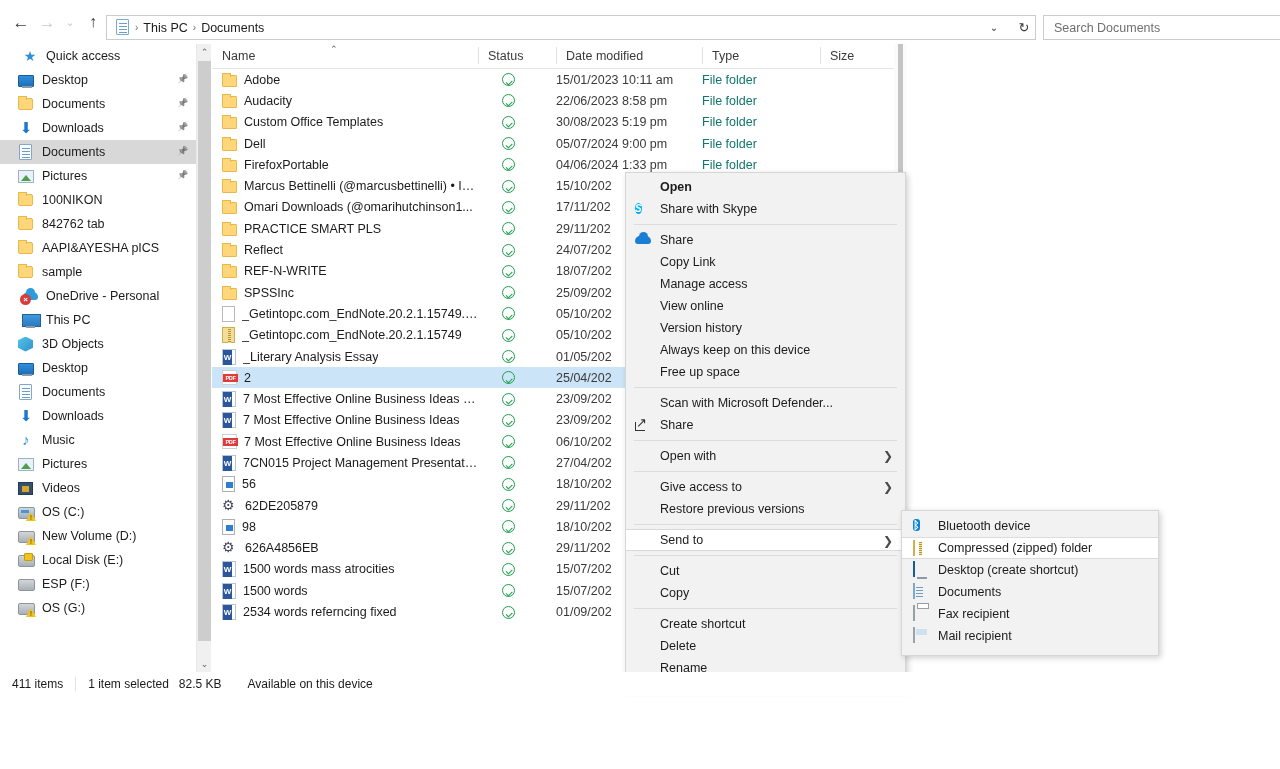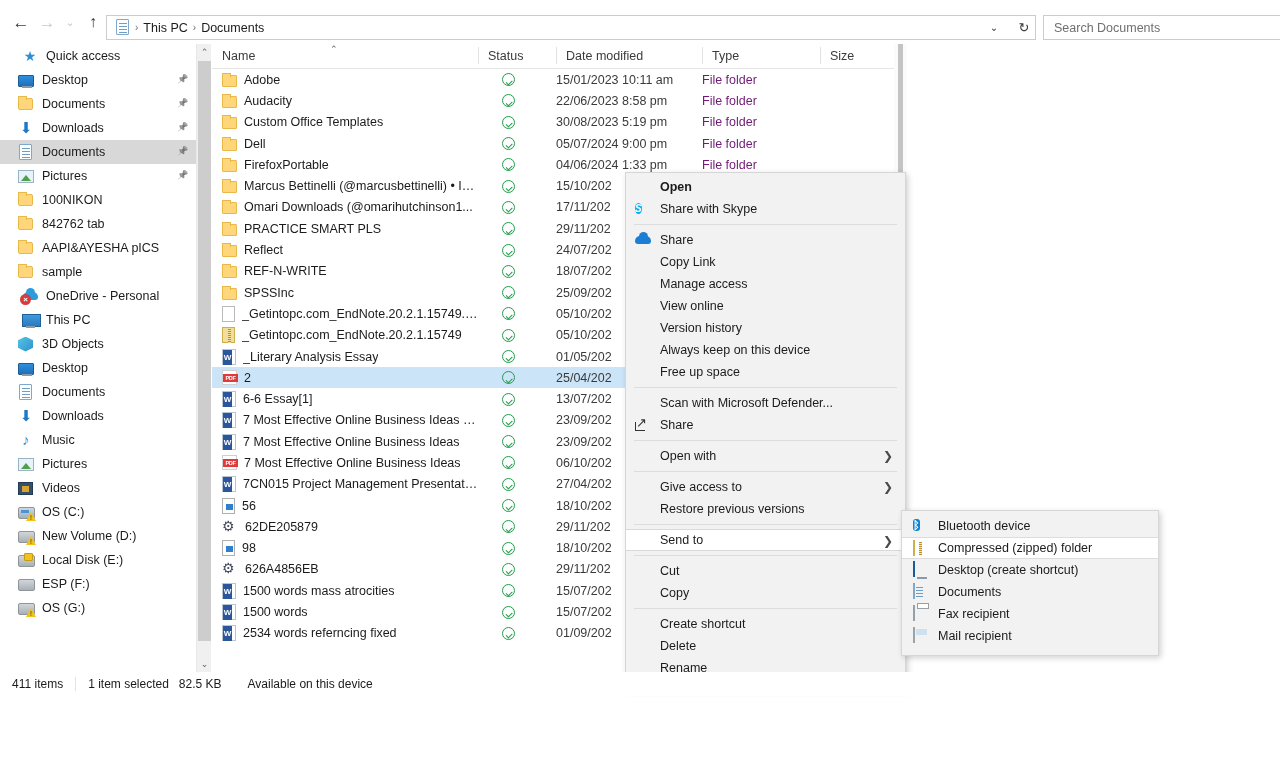--- a/index.html
+++ b/index.html
@@ -179,21 +179,21 @@
   .col-size { width: 86px; }
 
   .row {
     height:21.3px; display:flex; align-items:center; font-size:12.5px; color:#1b1b1b; white-space:nowrap;
   }
   .row.selected { background:#cce4f7; }
   .cell { display:flex; align-items:center; overflow:hidden; }
   .c-name { width:266px; padding-left:10px; }
   .c-status { width:78px; justify-content:flex-start; padding-left:24px; }
   .c-date { width:146px; color:#3a3a3a; }
-  .c-type { width:118px; color:#701a75; }
+  .c-type { width:118px; color:#0f766e; }
   .c-size { width:86px; color:#3a3a3a; }
   .fname { overflow:hidden; text-overflow:ellipsis; white-space:nowrap; }
 
   .fico { width:16px; height:16px; flex:none; margin-right:7px; position:relative; }
   .fico.folder { background:#ffd77a; border:1px solid #e8b949; width:15px; height:12px; margin-top:2px; border-radius:1px; }
   .fico.folder:before { content:""; position:absolute; left:-1px; top:-3px; width:7px; height:3px; background:#ffd77a; border:1px solid #e8b949; border-bottom:none; }
   .fico.word { width:14px; height:16px; background:#fff; border:1px solid #b6c6d6; }
   .fico.word:before { content:"W"; position:absolute; left:0; top:0; width:9px; height:16px; background:#2b579a; color:#fff; font-size:8px; font-weight:bold; line-height:16px; text-align:center; }
   .fico.pdf { width:15px; height:15px; background:#fff; border:1px solid #d0d0d0; }
   .fico.pdf:before { content:"PDF"; position:absolute; left:0; bottom:2px; width:15px; height:8px; background:#e03a3a; color:#fff; font-size:5.5px; font-weight:bold; line-height:8px; text-align:center; letter-spacing:-0.3px; }
@@ -686,32 +686,20 @@
           <div class="cell c-status">
             <span class="statusico"></span>
           </div>
           <div class="cell c-date">25/04/202</div>
           <div class="cell c-type"></div>
           <div class="cell c-size"></div>
         </div>
         <div class="row">
           <div class="cell c-name">
             <span class="fico word"></span>
-            <span class="fname">6-6 Essay[1]</span>
-          </div>
-          <div class="cell c-status">
-            <span class="statusico"></span>
-          </div>
-          <div class="cell c-date">13/07/202</div>
-          <div class="cell c-type"></div>
-          <div class="cell c-size"></div>
-        </div>
-        <div class="row">
-          <div class="cell c-name">
-            <span class="fico word"></span>
             <span class="fname">7 Most Effective Online Business Ideas (1)</span>
           </div>
           <div class="cell c-status">
             <span class="statusico"></span>
           </div>
           <div class="cell c-date">23/09/202</div>
           <div class="cell c-type"></div>
           <div class="cell c-size"></div>
         </div>
         <div class="row">

